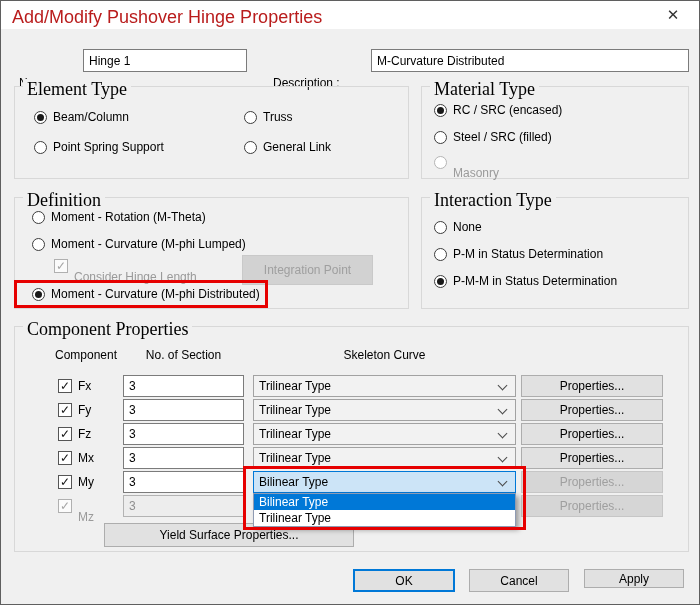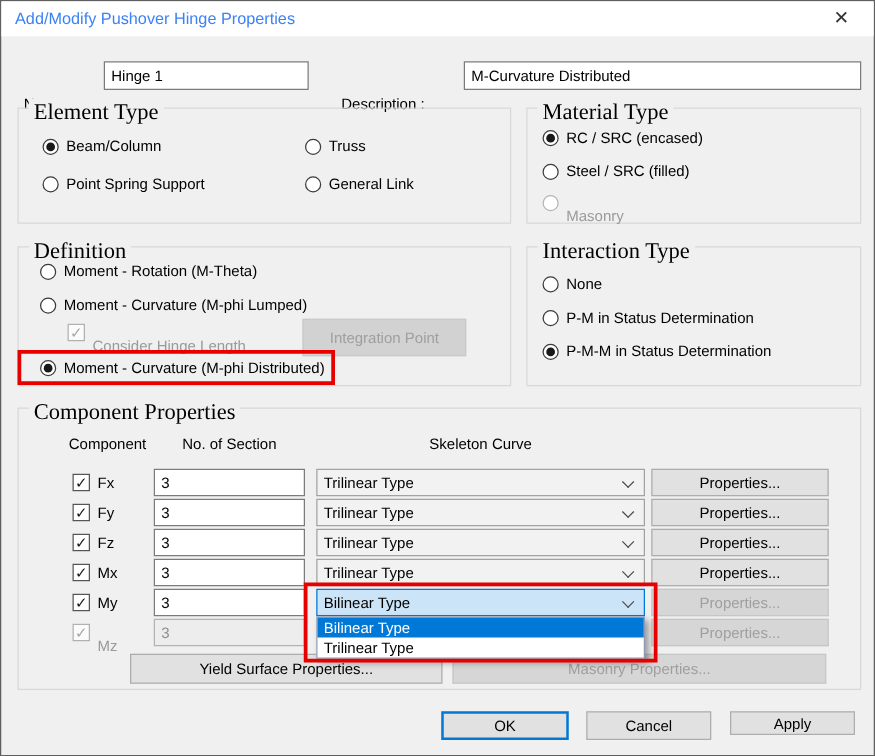--- a/index.html
+++ b/index.html
@@ -1,20 +1,20 @@
 <!DOCTYPE html>
 <html><head>
 <meta charset="utf-8">
 <style>
   * { margin:0; padding:0; box-sizing:border-box; }
   html,body { background:#c8c8c8; font-family:"Liberation Sans", sans-serif; }
   .dialog { position:relative; width:700px; height:605px; background:#f0f0f0;
             border:1px solid #5f5f5f; overflow:hidden; font-size:12px; color:#000; }
   .titlebar { position:absolute; left:0; top:0; width:100%; height:28px; background:#ffffff; }
-  .title { position:absolute; left:11px; top:6px; font-size:13px; color:#3b82f6; }
+  .title { position:absolute; left:11px; top:6px; font-size:18px; color:#b91c1c; }
   .close { position:absolute; right:13px; top:4px; font-size:15px; color:#333; width:26px; height:20px;
            text-align:center; line-height:20px; cursor:pointer; }
   .lbl { position:absolute; font-size:12px; white-space:nowrap;margin-top:22px; }
   .lbl.dis { color:#9a9a9a; }
   input.field { position:absolute; background:#fff; border:1px solid #7b7b7b; font-family:"Liberation Sans",sans-serif;
                 font-size:12px; padding:2px 5px; color:#000; }
   input.field.dis { background:#ededed; border-color:#b3b3b3; color:#8f8f8f; }
   .group { position:absolute; border:1px solid #d8d8d8; }
   .group-title { position:absolute; top:-8px; left:8px; background:#f0f0f0; padding:0 4px; font-size:18px;font-family:Liberation Serif, serif; }
   .radio-row { position:absolute; display:flex; align-items:center; gap:6px; height:16px; }
@@ -198,21 +198,20 @@
   </div>
   <input class="field dis" style="left: 122px; top: 494px; width: 121px; height: 22px;" readonly="" value="3">
   <div class="btn dis" style="left:520px; top:494px; width:142px; height:22px;">Properties...</div>
 
   <div class="dd-list">
     <div class="dd-item hl">Bilinear Type</div>
     <div class="dd-item">Trilinear Type</div>
   </div>
 
   <div class="btn" style="left:103px; top:522px; width:250px; height:24px;">Yield Surface Properties...</div>
-  <div class="btn dis" style="left:361px; top:522px; width:299px; height:24px;">Masonry Properties...</div>
 
   <div class="red-box" style="left:13px; top:279px; width:254px; height:28px;"></div>
   <div class="red-box" style="left:242px; top:465px; width:283px; height:64px;"></div>
 
   <div class="btn primary" style="left:352px; top:568px; width:102px; height:23px;">OK</div>
   <div class="btn" style="left:468px; top:568px; width:100px; height:23px;">Cancel</div>
   <div class="btn" style="left:583px; top:568px; width:100px; height:19px;">Apply</div>
 
 </div>
 

